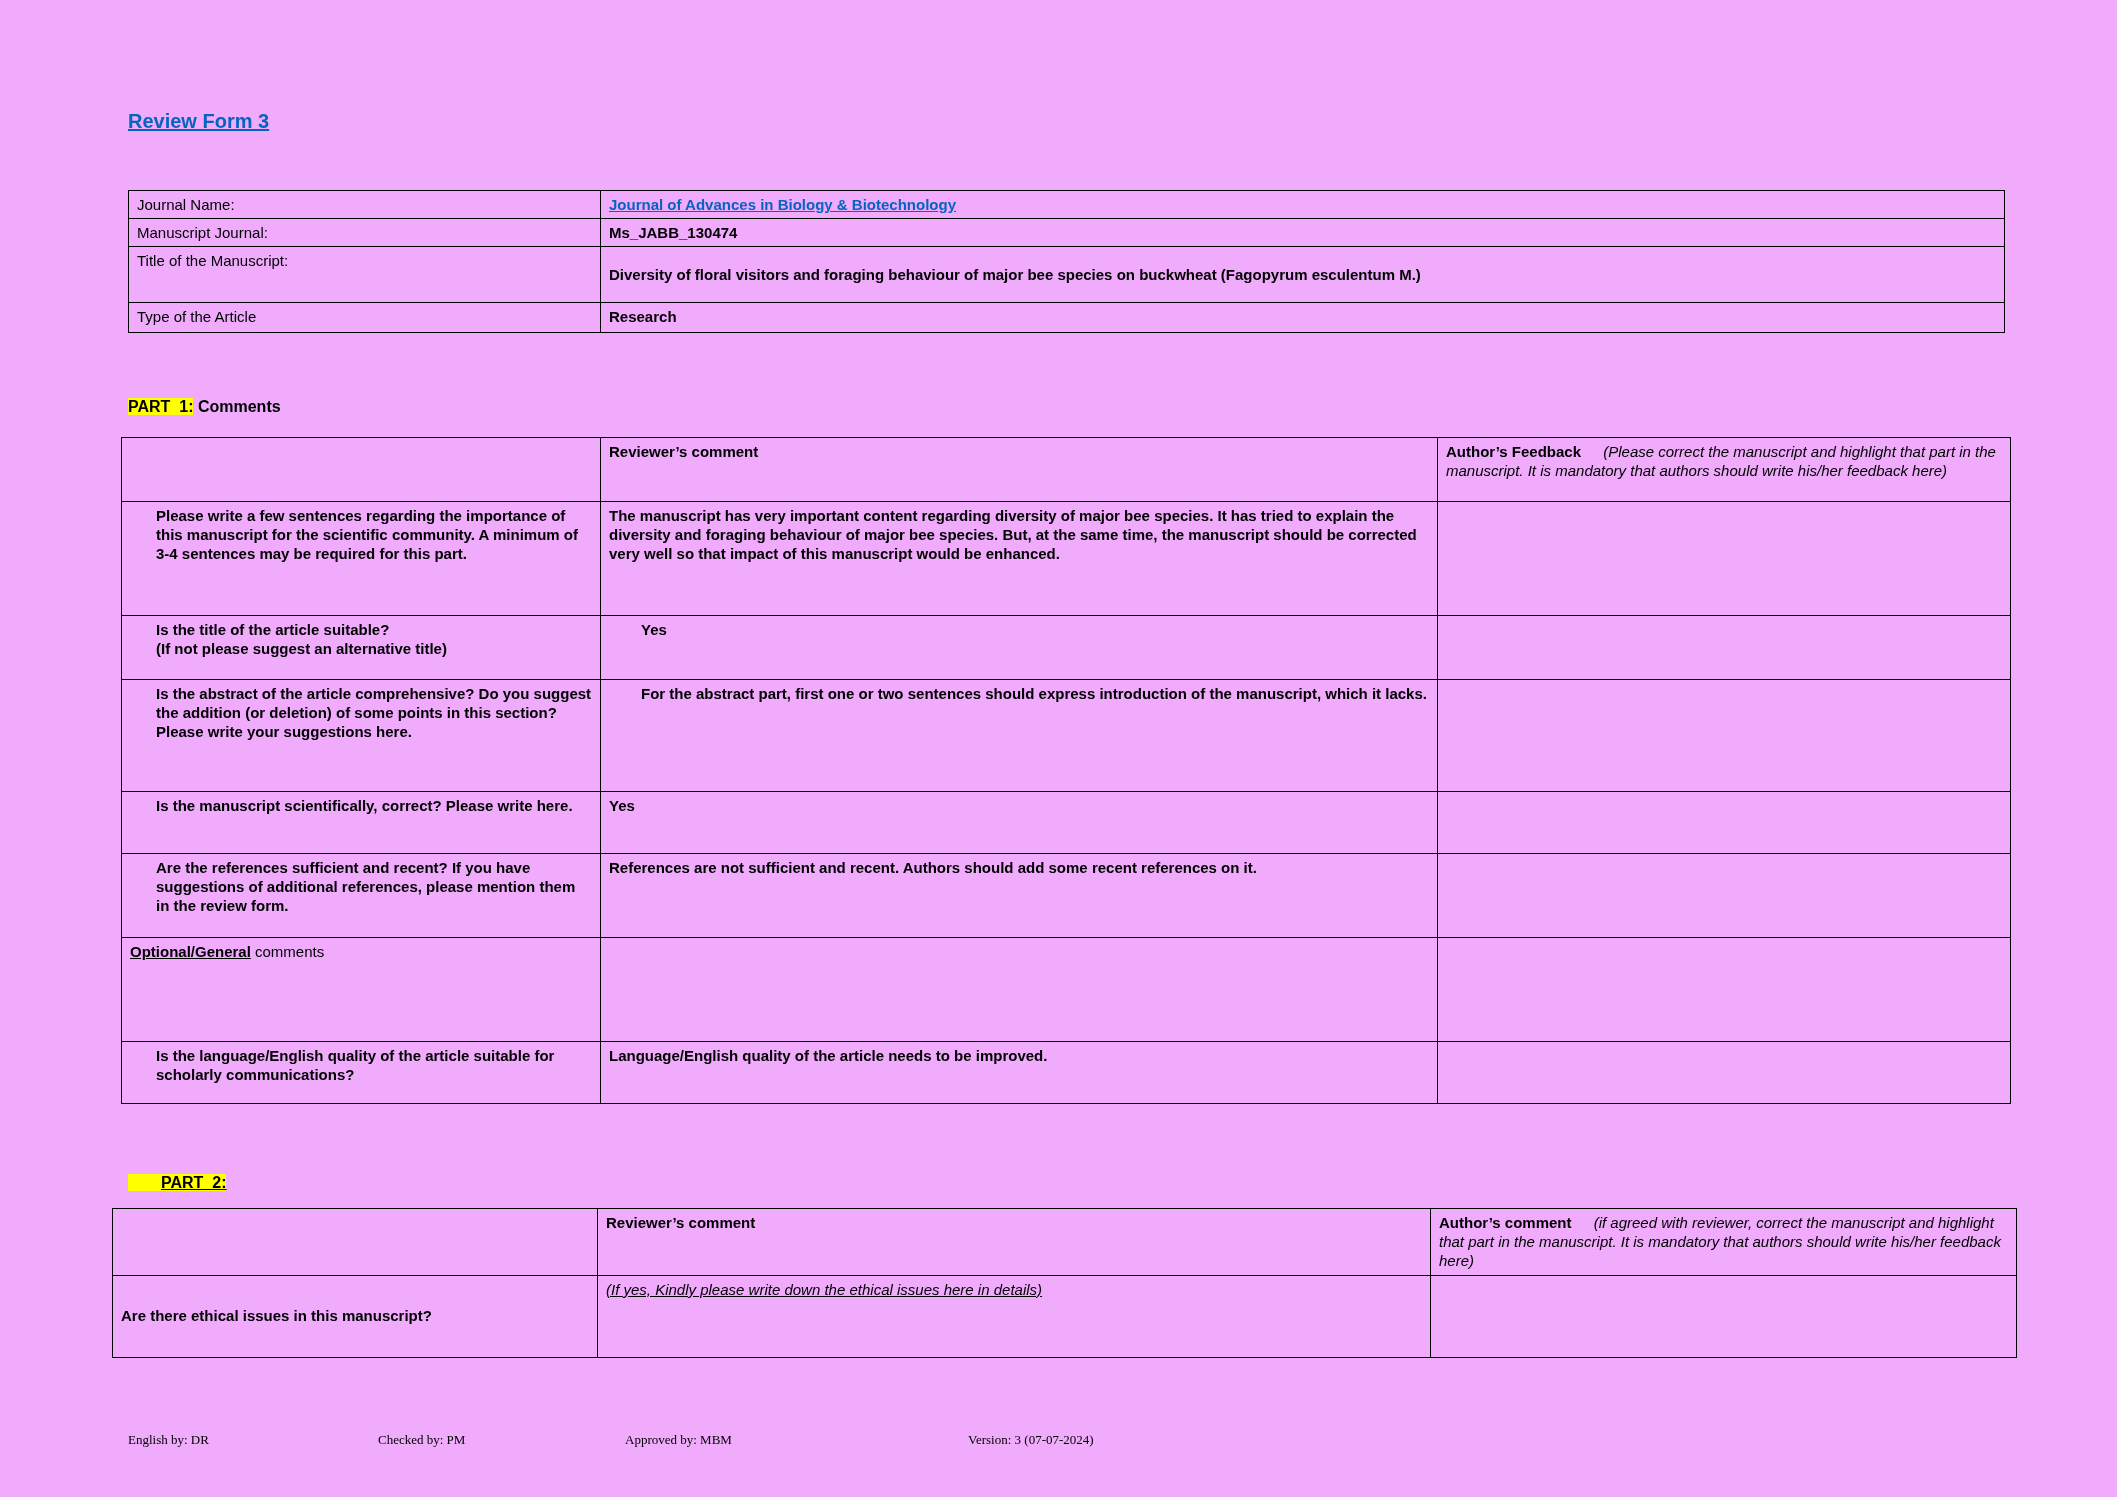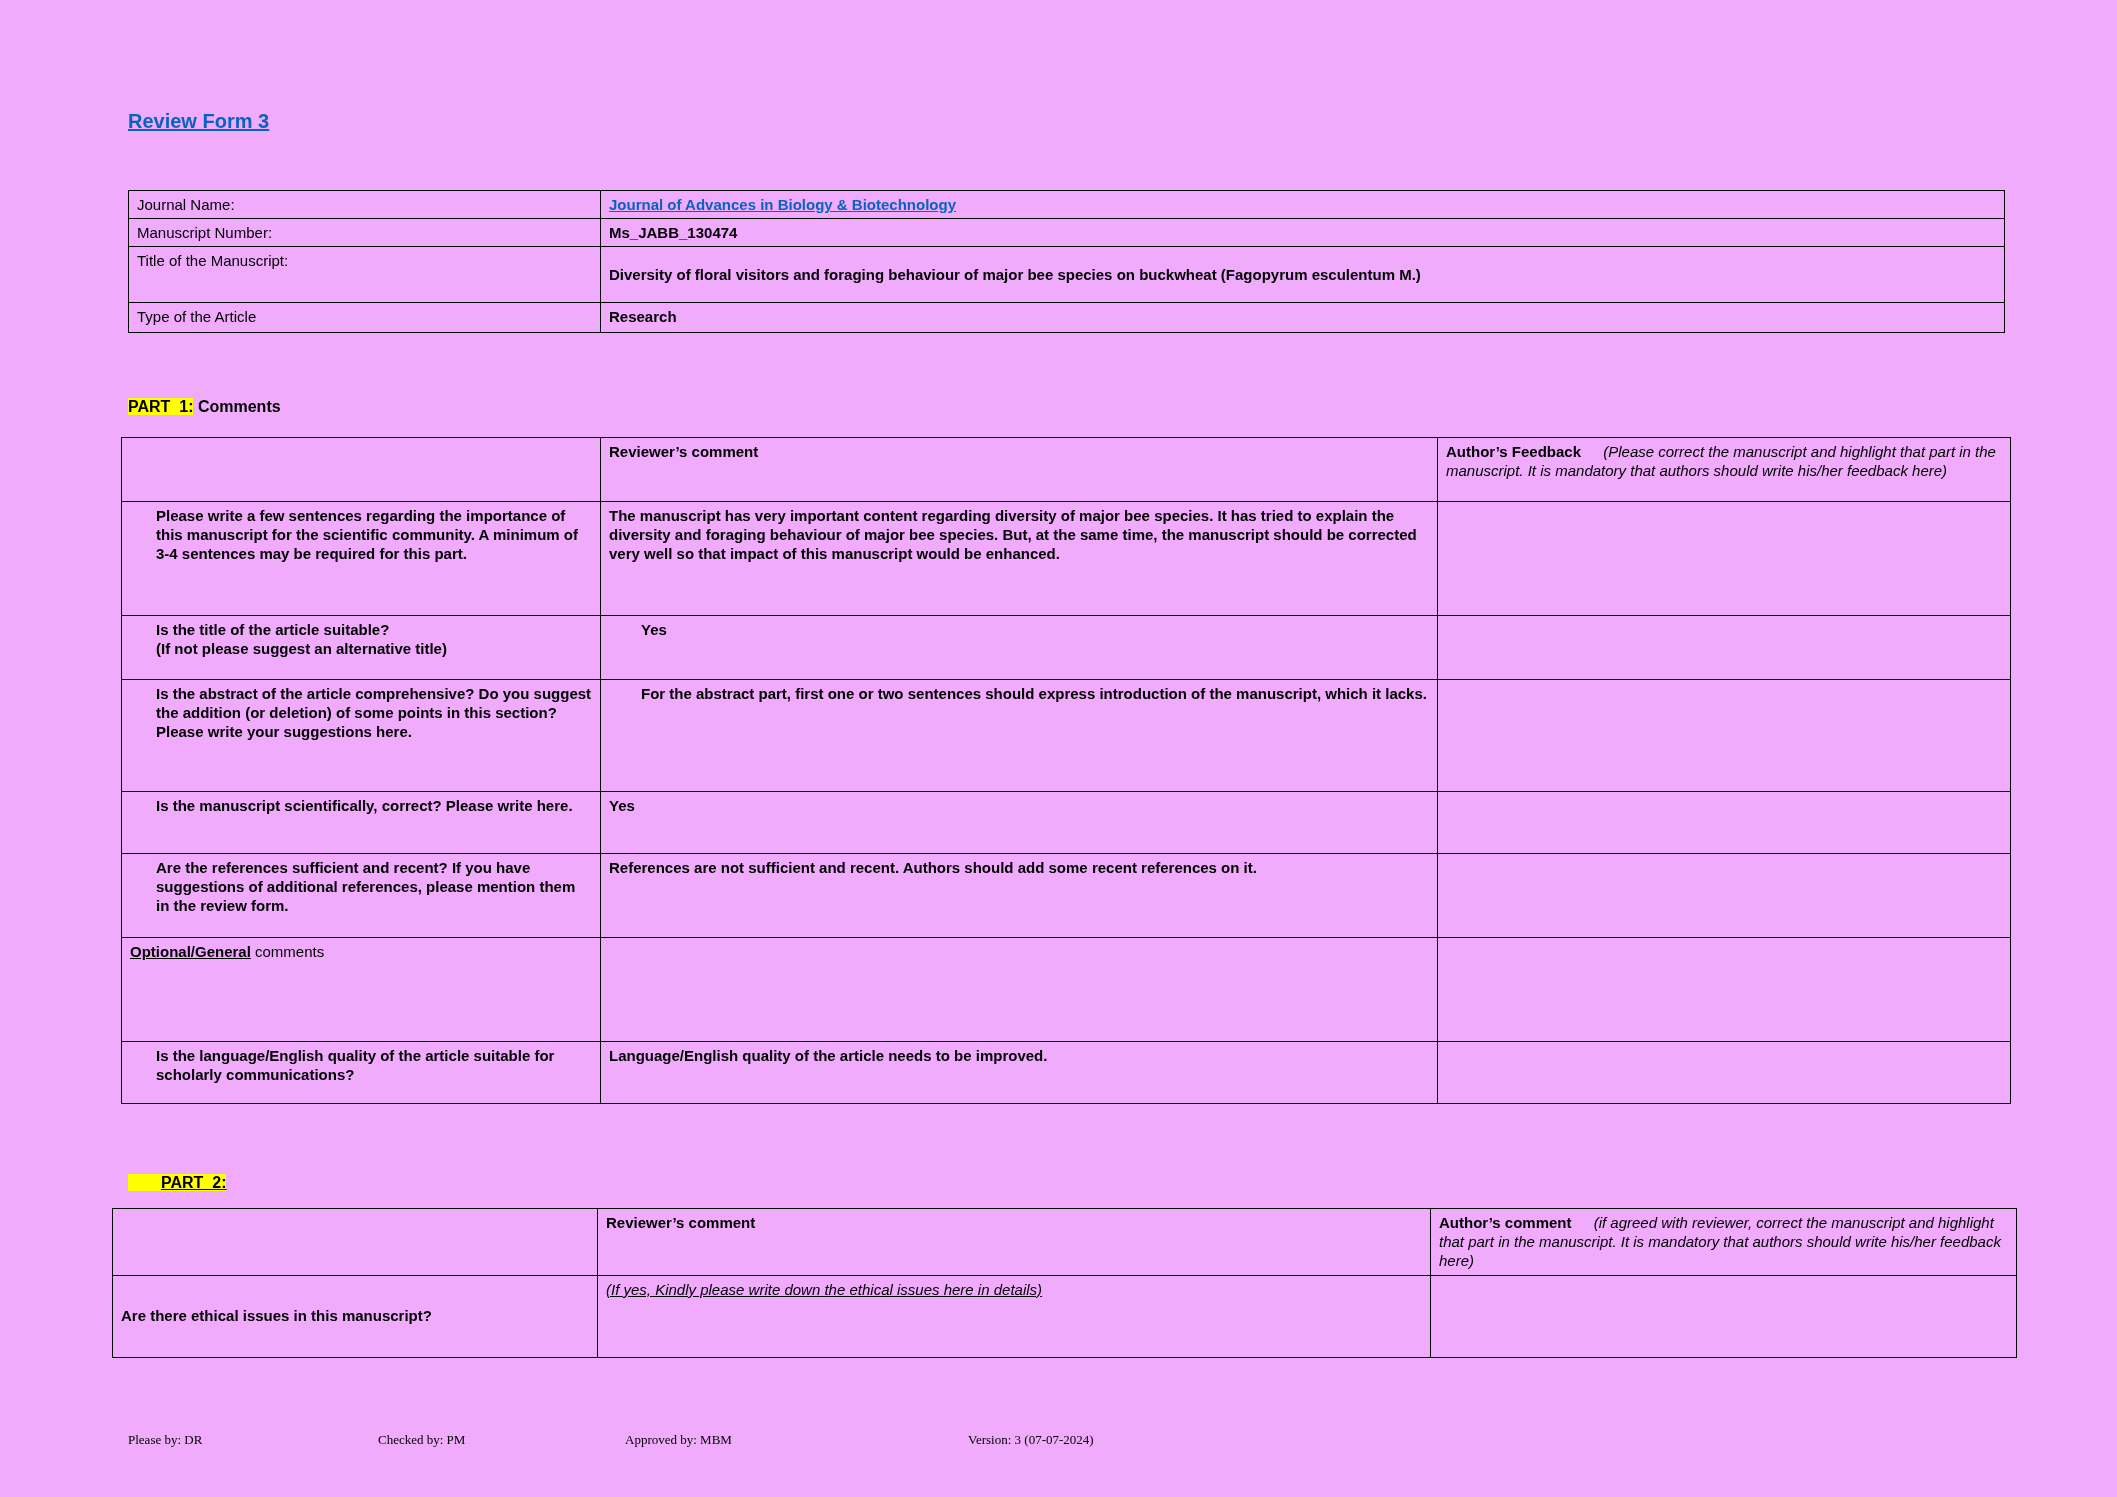--- a/index.html
+++ b/index.html
@@ -51,21 +51,21 @@
     <colgroup>
         <col style="width:472px">
         <col>
       </colgroup>
     <tbody>
         <tr style="height:26px">
       <td class="label">Journal Name:</td>
       <td class="value"><span class="link">Journal of Advances in Biology &amp; Biotechnology</span></td>
     </tr>
     <tr style="height:26px">
-      <td class="label">Manuscript Number:</td>
+      <td class="label">Manuscript Journal:</td>
       <td class="value">Ms_JABB_130474</td>
     </tr>
     <tr style="height:56px">
       <td class="label">Title of the Manuscript:</td>
       <td class="value vmid">Diversity of floral visitors and foraging behaviour of major bee species on buckwheat (Fagopyrum esculentum M.)</td>
     </tr>
     <tr style="height:30px">
       <td class="label">Type of the Article</td>
       <td class="value">Research</td>
     </tr>
@@ -151,18 +151,18 @@
       <td class="hdr"><span>Author’s comment </span><span class="it">(if agreed with reviewer, correct the manuscript and highlight that part in the manuscript. It is mandatory that authors should write his/her feedback here)</span></td>
     </tr>
     <tr style="height:82px">
       <td class="eth-q">Are there ethical issues in this manuscript?</td>
       <td><span class="eth-c">(If yes, Kindly please write down the ethical issues here in details)</span></td>
       <td></td>
     </tr>
   </tbody>
     </table>
 
-  <div class="footer-item" style="left:128px;">Please by: DR</div>
+  <div class="footer-item" style="left:128px;">English by: DR</div>
   <div class="footer-item" style="left:378px;">Checked by: PM</div>
   <div class="footer-item" style="left:625px;">Approved by: MBM</div>
   <div class="footer-item" style="left:968px;">Version: 3 (07-07-2024)</div>
 
 </div>
 
 </body></html>

